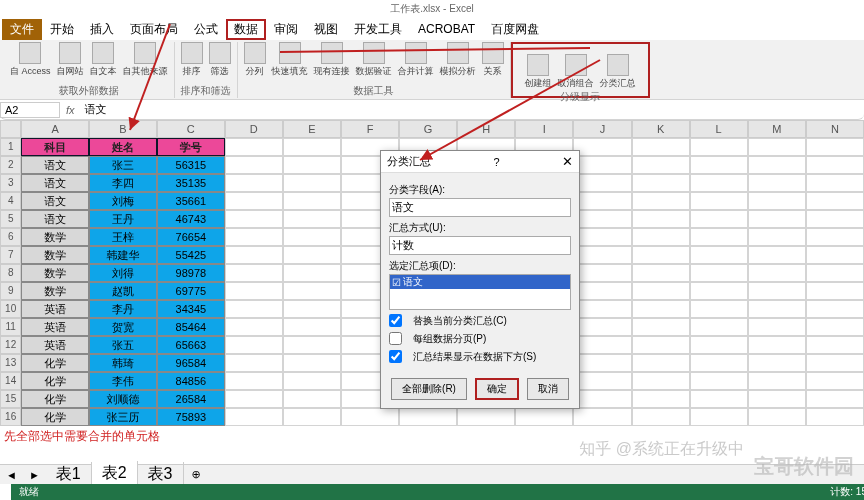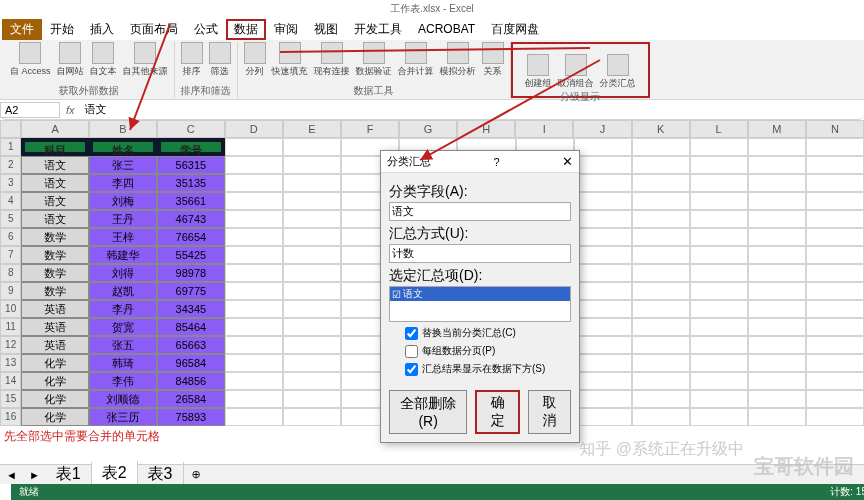--- a/index.html
+++ b/index.html
@@ -23,38 +23,38 @@
 .fx-input { flex: 1; padding: 1px 4px; font-size: 11px; }
 .sheet-area { position: relative; height: 360px; overflow: hidden; }
 .col-headers { display: flex; height: 18px; }
 .row-sel { width: 22px; background: #e6e6e6; border: 1px solid #ccc; }
 .col-h { width: 70px; background: #e6e6e6; border: 1px solid #ccc; text-align: center; font-size: 11px; color: #555; line-height: 16px; }
 .col-h.narrow { width: 60px; }
 .row { display: flex; height: 18px; }
 .row-h { width: 22px; background: #e6e6e6; border: 1px solid #ccc; text-align: center; font-size: 10px; color: #555; line-height: 16px; }
 .cell { width: 70px; border: 1px solid #d4d4d4; text-align: center; font-size: 11px; line-height: 16px; }
 .cell.narrow { width: 60px; }
-.hdr-cell { background: #15803d; border: 4px solid #0f172a; font-weight: bold; color: #222; }
-.data-cell { border: 1px solid #888; background: #8b5cf6; }
+.hdr-cell { background: #ec4899; border: 1px solid #0f172a; font-weight: bold; color: #222; }
+.data-cell { border: 1px solid #888; background: #0ea5e9; }
 .annotation { color: #d02020; font-size: 12px; padding: 2px 4px; }
 .sheet-tabs { position: absolute; bottom: 16px; left: 0; height: 20px; display: flex; align-items: center; background: #f1f1f1; width: 100%; border-top: 1px solid #ccc; }
 .sheet-tab { padding: 2px 10px; font-size: 16px; border-right: 1px solid #ccc; }
 .sheet-tab.active { background: #fff; border-bottom: 2px solid #217346; }
 .status-bar { position: absolute; bottom: 0; left: 11px; height: 16px; width: 100%; background: #217346; color: #fff; font-size: 10px; display: flex; align-items: center; justify-content: space-between; padding: 0 8px; }
 .dialog { position: absolute; left: 380px; top: 150px; width: 200px; background: #f0f0f0; border: 1px solid #888; box-shadow: 2px 2px 8px rgba(0,0,0,.3); font-size: 11px; }
 .dlg-title { height: 22px; display: flex; align-items: center; justify-content: space-between; padding: 0 6px; background: #fff; border-bottom: 1px solid #ddd; }
 .dlg-close { cursor: pointer; font-size: 13px; }
 .dlg-body { padding: 6px 8px; }
-.dlg-label { font-size: 14px; margin-top: 4px; }
+.dlg-label { font-size: 10px; margin-top: 4px; }
 .dlg-select { width: 100%; border: 1px solid #aaa; background: #fff; padding: 1px 2px; font-size: 11px; margin-top: 1px; }
 .dlg-list { width: 100%; height: 36px; border: 1px solid #aaa; background: #fff; margin-top: 1px; }
 .dlg-list-item { background: #3165c9; color: #fff; padding: 0 2px; font-size: 10px; display: flex; align-items: center; gap: 2px; }
-.dlg-chk { display: flex; align-items: flex-end; gap: 4px; font-size: 10px; margin-top: 4px; margin-left: 16px; }
+.dlg-chk { display: flex; align-items: flex-start; gap: 11px; font-size: 10px; margin-top: 4px; }
 .dlg-btns { display: flex; justify-content: center; gap: 8px; padding: 8px; }
-.dlg-btn { padding: 2px 10px; border: 1px solid #888; background: #e8e8e8; font-size: 14px; cursor: pointer; }
+.dlg-btn { padding: 2px 10px; border: 1px solid #888; background: #e8e8e8; font-size: 10px; cursor: pointer; }
 .dlg-btn.ok { border: 2px solid #b02020; }
 .watermark { position: absolute; right: 10px; bottom: 20px; font-size: 20px; color: rgba(180,180,180,.6); font-weight: bold; }
 .watermark2 { position: absolute; right: 120px; bottom: 40px; font-size: 16px; color: rgba(150,150,150,.5); }
 svg.arrows { position: absolute; top: 0; left: 0; pointer-events: none; }
 </style>
 </head>
 <body>
 
 <div class="titlebar">工作表.xlsx - Excel</div>
 

